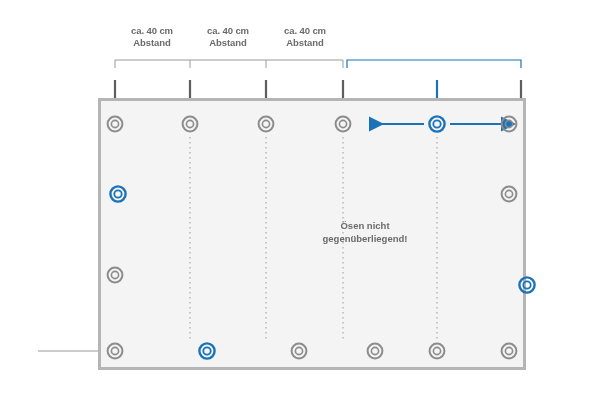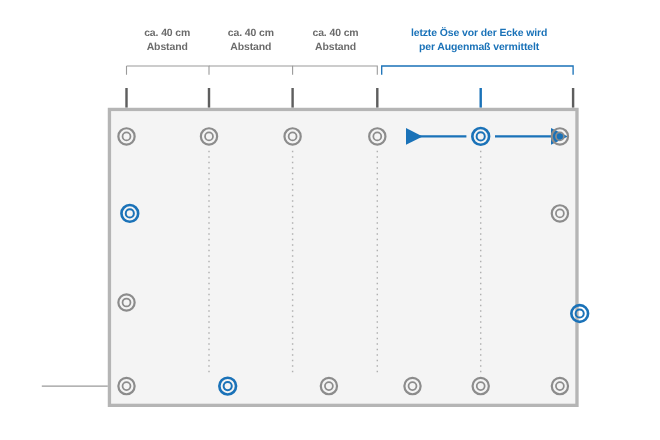--- a/index.html
+++ b/index.html
@@ -66,22 +66,20 @@
 
   <div class="dim-label" style="left:113px; top:25px; width:78px;">ca. 40 cm
 Abstand</div>
 
   <div class="dim-label" style="left:189px; top:25px; width:78px;">ca. 40 cm
 Abstand</div>
 
   <div class="dim-label" style="left:266px; top:25px; width:78px;">ca. 40 cm
 Abstand</div>
 
-  <div class="dim-label blue" style="left:348px; top:25px; width:175px;">letzte Öse vor der Ecke wird
-per Augenmaß vermittelt</div>
 
   <svg class="abs" style="left:0; top:0;" width="600" height="400" viewBox="0 0 600 400">
 
     <g>
       <path d="M115,60 L115,68 M115,60 L190,60 L190,68" fill="none" stroke="#9a9a9a" stroke-width="1"></path>
       <path d="M190,60 L266,60 L266,68" fill="none" stroke="#9a9a9a" stroke-width="1"></path>
       <path d="M266,60 L343,60 L343,68" fill="none" stroke="#9a9a9a" stroke-width="1"></path>
     </g>
 
     <g>
@@ -105,20 +103,22 @@
 
   <svg class="abs" style="left:0; top:0;" width="600" height="400" viewBox="0 0 600 400">
     <g stroke="#b0b0b0" stroke-width="1.3" stroke-dasharray="1.5,3.5" fill="none">
       <line x1="190" y1="137" x2="190" y2="341"></line>
       <line x1="266" y1="137" x2="266" y2="341"></line>
       <line x1="343" y1="137" x2="343" y2="341"></line>
       <line x1="437" y1="137" x2="437" y2="341"></line>
     </g>
   </svg>
 
+  <div class="center-note" style="left:297px; top:219px; width:136px;">Ösen nicht
+gegenüberliegend!</div>
 
   <svg class="abs" style="left:0; top:0;" width="600" height="400" viewBox="0 0 600 400">
     <defs>
       <marker id="arrowhead-left" markerWidth="7" markerHeight="7" refX="6" refY="3.5" orient="auto" markerUnits="strokeWidth">
         <polygon points="7,0 0,3.5 7,7" fill="#1a72b8"></polygon>
       </marker>
       <marker id="arrowhead-right" markerWidth="7" markerHeight="7" refX="1" refY="3.5" orient="auto" markerUnits="strokeWidth">
         <polygon points="0,0 7,3.5 0,7" fill="#1a72b8"></polygon>
       </marker>
     </defs>

